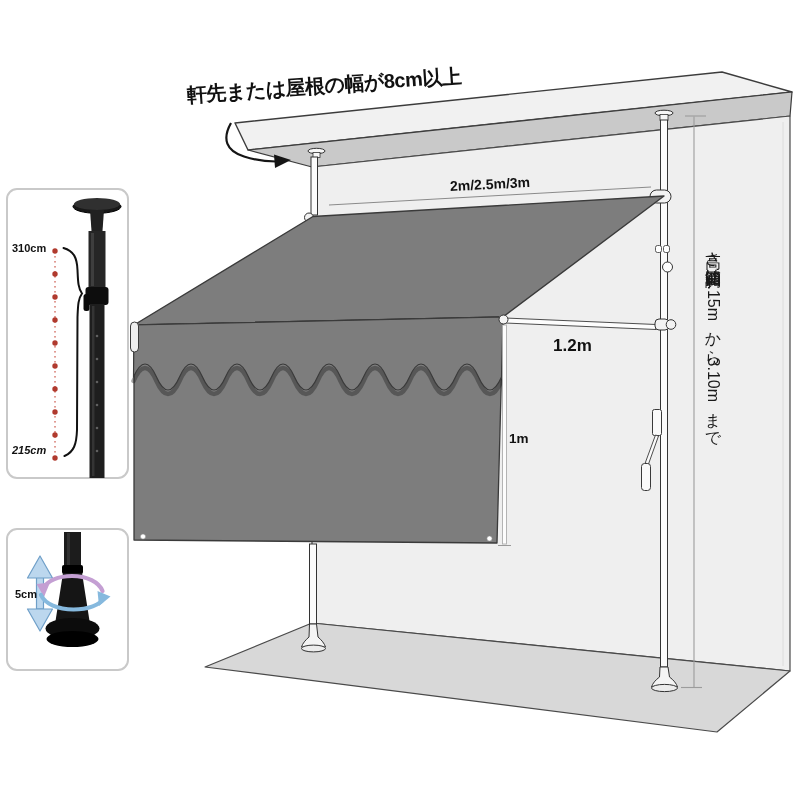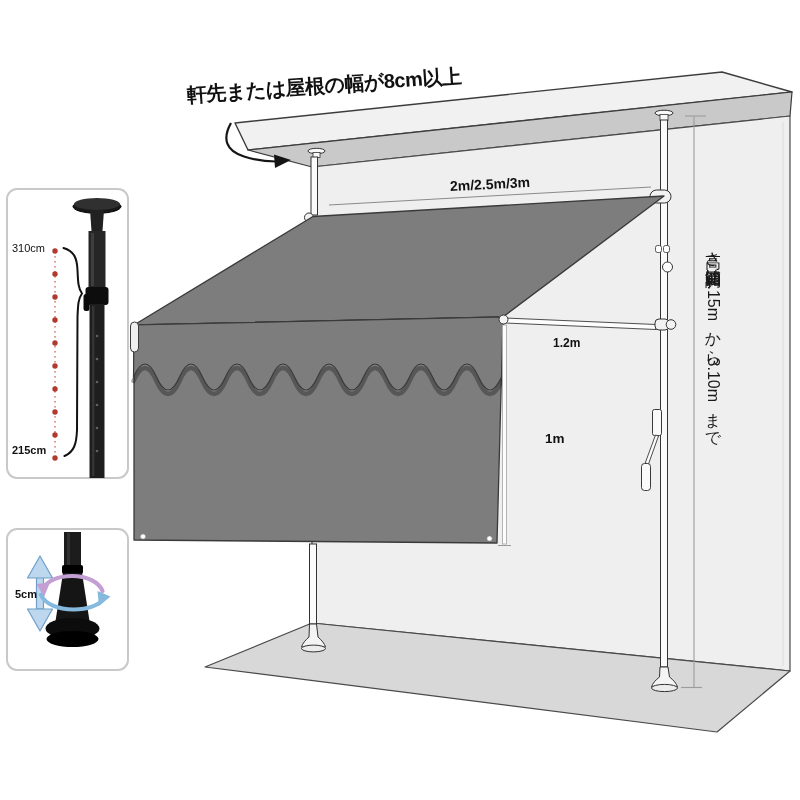--- a/index.html
+++ b/index.html
@@ -4,26 +4,26 @@
 <style>
   html,body{margin:0;padding:0;background:#fff;}
   .canvas{position:relative;width:800px;height:800px;background:#ffffff;overflow:hidden;
           font-family:"Liberation Sans","DejaVu Sans",sans-serif;}
   .canvas svg{position:absolute;left:0;top:0;}
   .lbl{position:absolute;color:#111;white-space:nowrap;z-index:2;}
   .eave-note{left:186px;top:82px;font-size:20px;font-weight:bold;letter-spacing:-0.5px;
              transform:rotate(-4deg);transform-origin:left top;}
   .width-lbl{left:427px;top:176px;width:126px;text-align:center;font-size:14px;font-weight:bold;
              transform:rotate(-3deg);}
-  .depth-lbl{left:553px;top:336px;font-size:12px;font-weight:bold;}
-  .drop-lbl{left:509px;top:431px;font-size:13.5px;font-weight:bold;margin-left:36px;}
+  .depth-lbl{left:553px;top:336px;font-size:17px;font-weight:bold;}
+  .drop-lbl{left:509px;top:431px;font-size:13.5px;font-weight:bold;}
   .height-note{left:702px;top:240px;height:345px;font-size:16px;color:#1a1a1a;
                writing-mode:vertical-rl;text-orientation:mixed;}
-  .max-lbl{left:12px;top:242px;font-size:11px;font-weight:normal;}
-  .min-lbl{left:12px;top:444px;font-size:11px;font-weight:bold;}
+  .max-lbl{left:12px;top:242px;font-size:11px;font-weight:bold;}
+  .min-lbl{left:12px;top:444px;font-size:11px;font-weight:bold;font-style:italic;}
   .fine-lbl{left:15px;top:588px;font-size:11px;font-weight:bold;}
 </style>
 </head>
 <body>
 
 <div class="canvas">
 
 <svg width="800" height="800" viewBox="0 0 800 800">
 
   <g>

